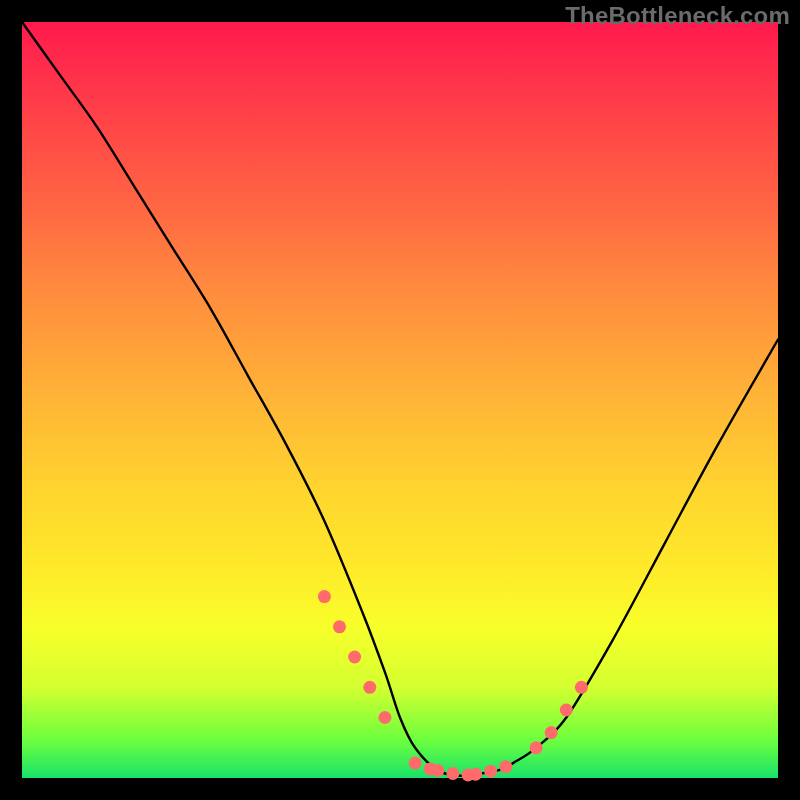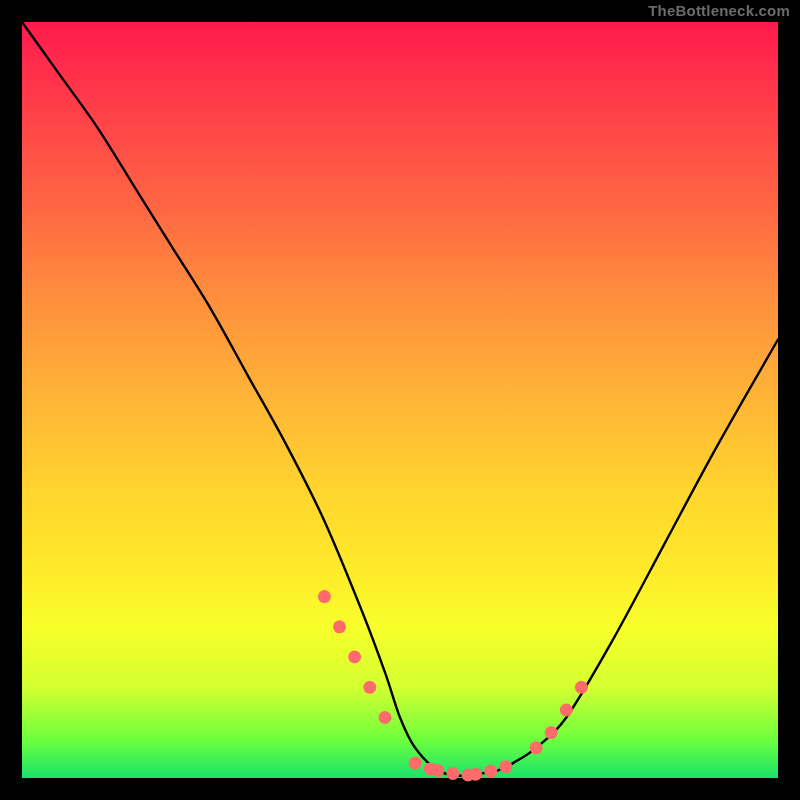--- a/index.html
+++ b/index.html
@@ -44,21 +44,21 @@
     top: 22px;
     width: 756px;
     height: 756px;
     overflow: visible;
   }
   .attrib {
     position: absolute;
     top: 2px;
     right: 10px;
     font-family: Arial, Helvetica, sans-serif;
-    font-size: 15px;
+    font-size: 24px;
     font-weight: 600;
     color: #6b6b6b;
     letter-spacing: 0.2px;
   }
 </style>
 </head>
 <body>
 
 <div class="frame">
   <div class="plot"></div>

